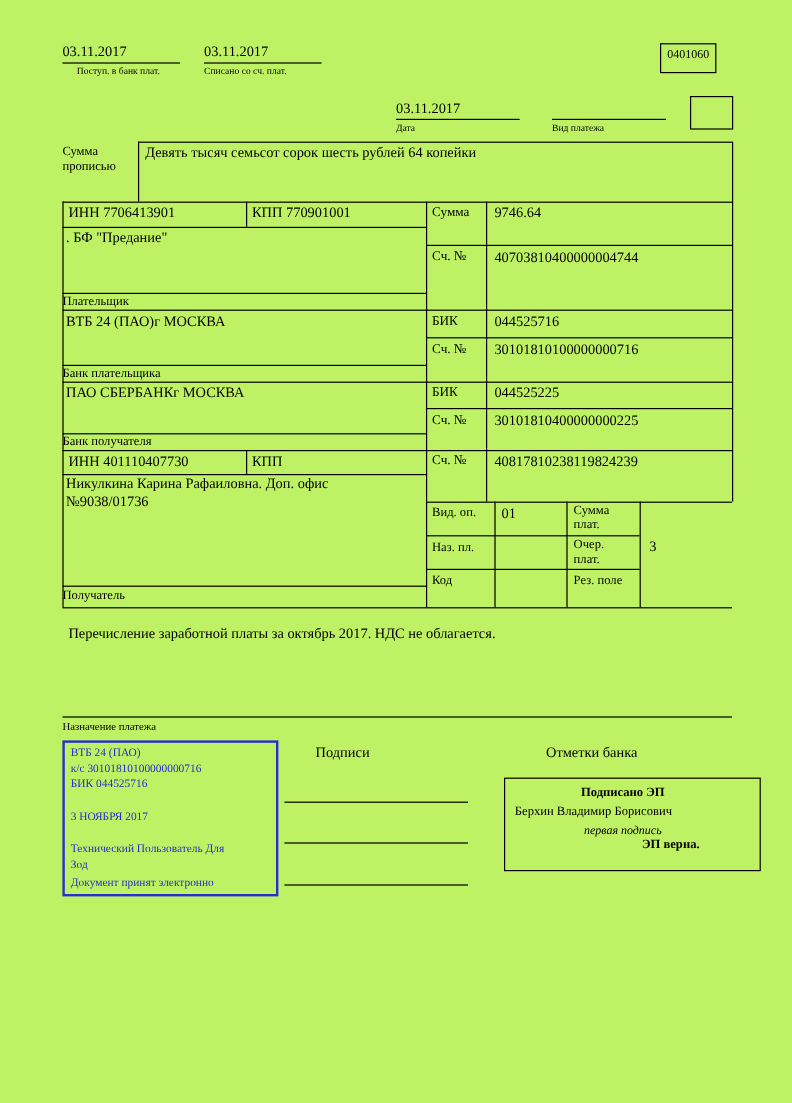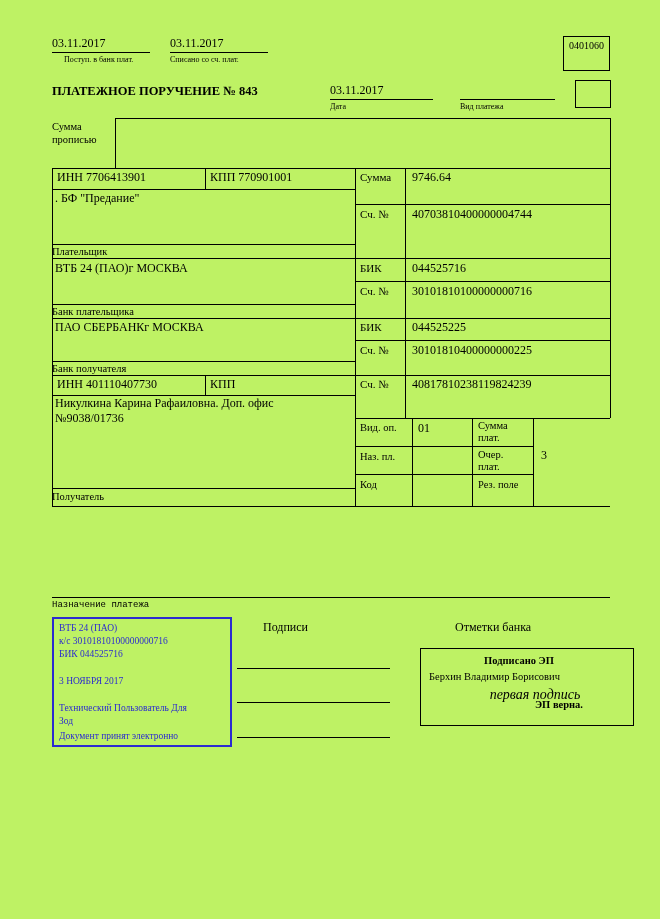--- a/index.html
+++ b/index.html
@@ -9,21 +9,21 @@
     position:relative; width:660px; height:919px; background:#bef264;
     overflow:hidden;
   }
   .t { position:absolute; white-space:nowrap; line-height:1.15; }
   .hl { position:absolute; height:0; border-top:1px solid #000; }
   .vl { position:absolute; width:0; border-left:1px solid #000; }
   .box { position:absolute; border:1px solid #000; }
   .f12 { font-size:12px; }
   .f11 { font-size:11px; }
   .f10 { font-size:10.5px; }
-  .f9  { font-size:9px;font-family:Liberation Mono, monospace; }
+  .f9  { font-size:9px; }
   .f8  { font-size:8px; }
   .b   { font-weight:bold; }
   .i   { font-style:italic; }
   .center { text-align:center; white-space:nowrap; }
   .stamp-blue {
     position:absolute; left:52px; top:617px; width:180px; height:130px;
     border:2px solid #2b2bd0;
   }
   .blue-t { position:absolute; color:#2b2bd0; font-size:9.5px; white-space:nowrap; }
   .sig-stamp { position:absolute; left:420px; top:648px; width:214px; height:78px; border:1px solid #000; }
@@ -34,34 +34,34 @@
 <div class="page">
 
   <div class="t f12" style="left:52px;top:37px">03.11.2017</div>
   <div class="hl" style="left:52px;top:52px;width:98px"></div>
   <div class="t f8" style="left:64px;top:55px">Поступ. в банк плат.</div>
 
   <div class="t f12" style="left:170px;top:37px">03.11.2017</div>
   <div class="hl" style="left:170px;top:52px;width:98px"></div>
   <div class="t f8" style="left:170px;top:55px">Списано со сч. плат.</div>
 
-  <div class="box" style="left:563px;top:36px;width:47px;height:35px">
+  <div class="box" style="left:550px;top:36px;width:47px;height:25px">
     <div class="t" style="left:0;top:3px;width:45px;text-align:center;font-size:10px">0401060</div>
   </div>
 
-  <div class="t b" style="left:52px;top:84px;font-size:12.5px">ПЛАТЕЖНОЕ ПОРУЧЕНИЕ № 843</div>
   <div class="t f12" style="left:330px;top:84px">03.11.2017</div>
   <div class="hl" style="left:330px;top:99px;width:103px"></div>
   <div class="t f8" style="left:330px;top:102px">Дата</div>
   <div class="hl" style="left:460px;top:99px;width:95px"></div>
   <div class="t f8" style="left:460px;top:102px">Вид платежа</div>
   <div class="box" style="left:575px;top:80px;width:36px;height:28px"></div>
 
   <div class="t f10" style="left:52px;top:121px">Сумма</div>
   <div class="t f10" style="left:52px;top:134px">прописью</div>
+  <div class="t f12" style="left:121px;top:121px">Девять тысяч семьсот сорок шесть рублей 64 копейки</div>
 
   <div class="hl" style="left:115px;top:118px;width:495px"></div>
   <div class="hl" style="left:52px;top:168px;width:558px"></div>
   <div class="hl" style="left:52px;top:189px;width:303px"></div>
   <div class="hl" style="left:355px;top:204px;width:255px"></div>
   <div class="hl" style="left:52px;top:244px;width:303px"></div>
   <div class="hl" style="left:52px;top:258px;width:558px"></div>
   <div class="hl" style="left:355px;top:281px;width:255px"></div>
   <div class="hl" style="left:52px;top:304px;width:303px"></div>
   <div class="hl" style="left:52px;top:318px;width:558px"></div>
@@ -123,20 +123,21 @@
 
   <div class="t f10" style="left:360px;top:451px">Наз. пл.</div>
   <div class="t f10" style="left:478px;top:449px">Очер.</div>
   <div class="t f10" style="left:478px;top:461px">плат.</div>
   <div class="t f12" style="left:541px;top:449px">3</div>
 
   <div class="t f10" style="left:360px;top:479px">Код</div>
   <div class="t f10" style="left:478px;top:479px">Рез. поле</div>
   <div class="t f10" style="left:52px;top:491px">Получатель</div>
 
+  <div class="t f12" style="left:57px;top:522px">Перечисление заработной платы за октябрь 2017. НДС не облагается.</div>
   <div class="hl" style="left:52px;top:597px;width:558px"></div>
   <div class="t f9" style="left:52px;top:600px">Назначение платежа</div>
 
   <div class="t f12" style="left:263px;top:621px">Подписи</div>
   <div class="t f12" style="left:455px;top:621px">Отметки банка</div>
 
   <div class="hl" style="left:237px;top:668px;width:153px"></div>
   <div class="hl" style="left:237px;top:702px;width:153px"></div>
   <div class="hl" style="left:237px;top:737px;width:153px"></div>
 
@@ -146,17 +147,17 @@
     <div class="blue-t" style="left:5px;top:30px">БИК 044525716</div>
     <div class="blue-t" style="left:5px;top:57px">3 НОЯБРЯ 2017</div>
     <div class="blue-t" style="left:5px;top:84px">Технический Пользователь Для</div>
     <div class="blue-t" style="left:5px;top:97px">Зод</div>
     <div class="blue-t" style="left:5px;top:112px">Документ принят электронно</div>
   </div>
 
   <div class="sig-stamp">
     <div class="t b center" style="left:0;top:6px;width:196px;font-size:10.5px">Подписано ЭП</div>
     <div class="t" style="left:8px;top:22px;font-size:10.5px">Берхин Владимир Борисович</div>
-    <div class="t i center" style="left:16px;top:38px;width:196px;font-size:14px">первая подпись</div>
+    <div class="t i center" style="left:0;top:38px;width:196px;font-size:10px">первая подпись</div>
     <div class="t b center" style="left:40px;top:50px;width:196px;font-size:10.5px">ЭП верна.</div>
   </div>
 
 </div>
 
 </body></html>

